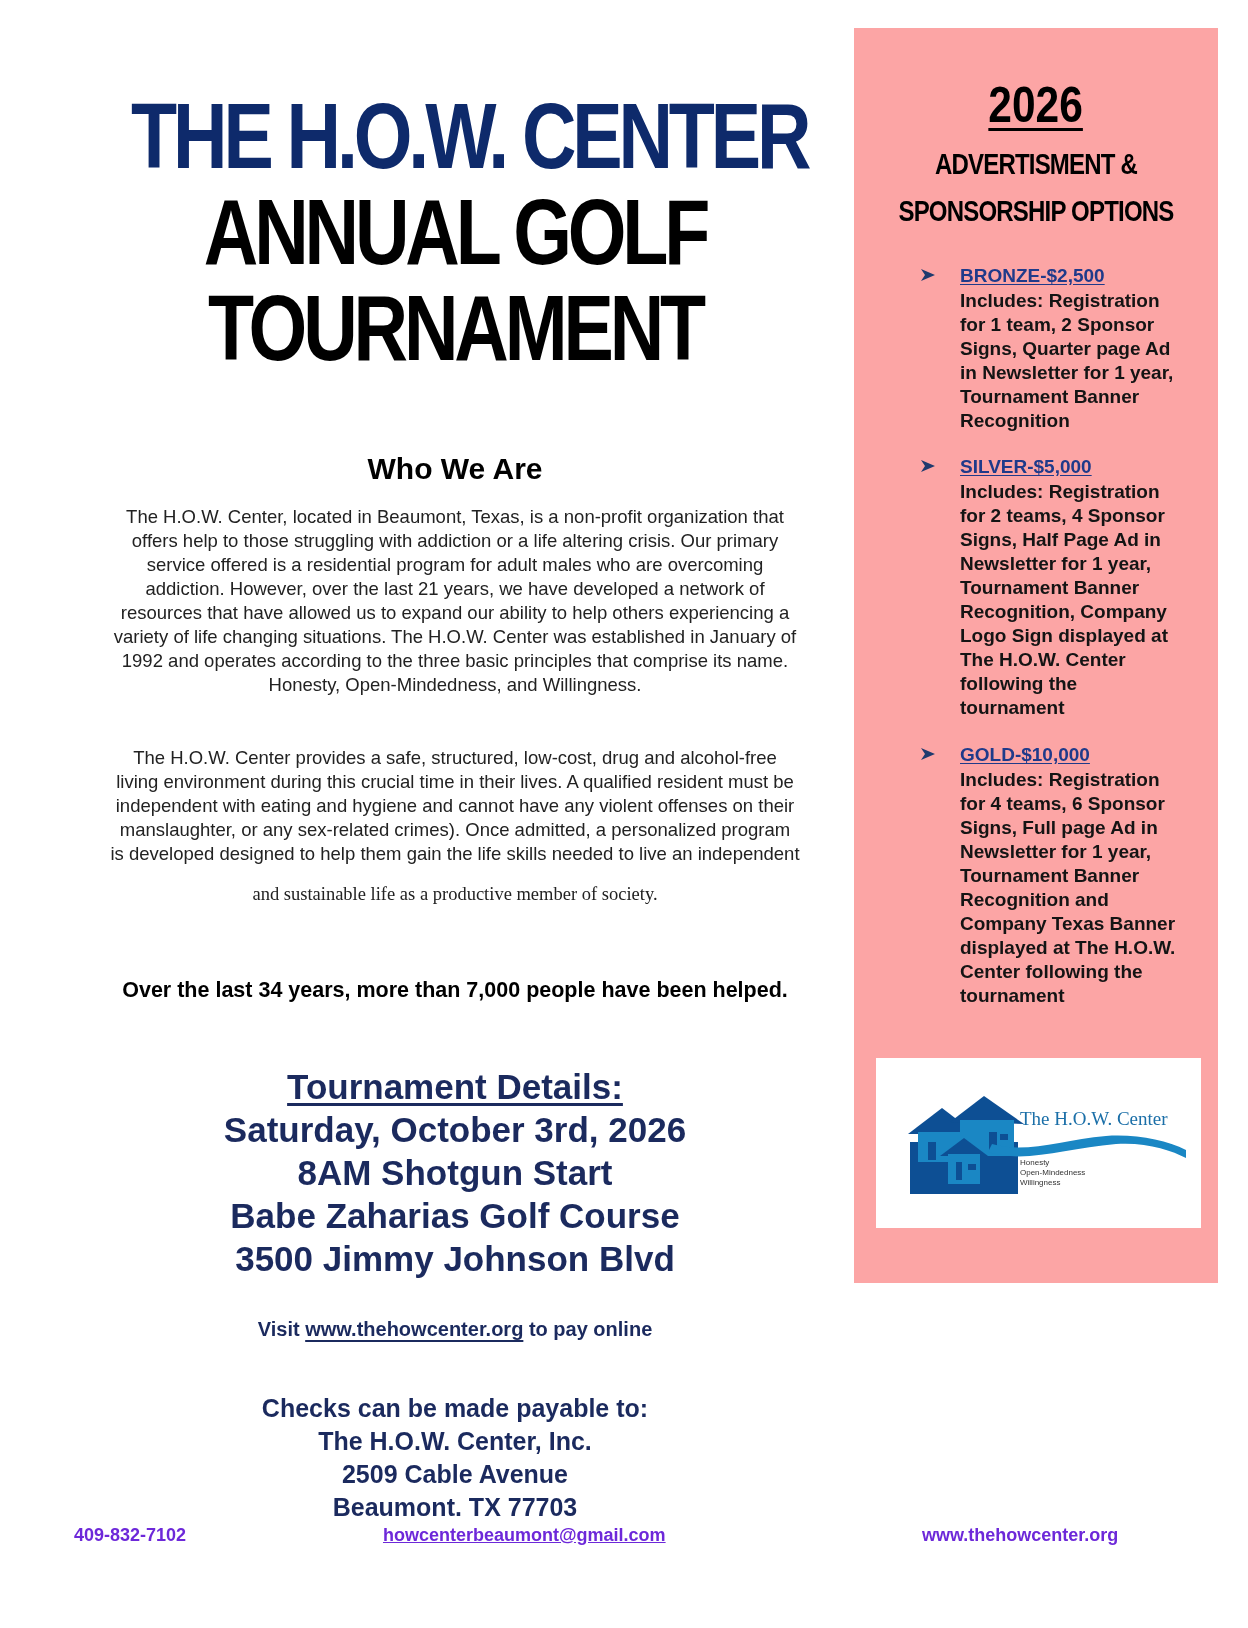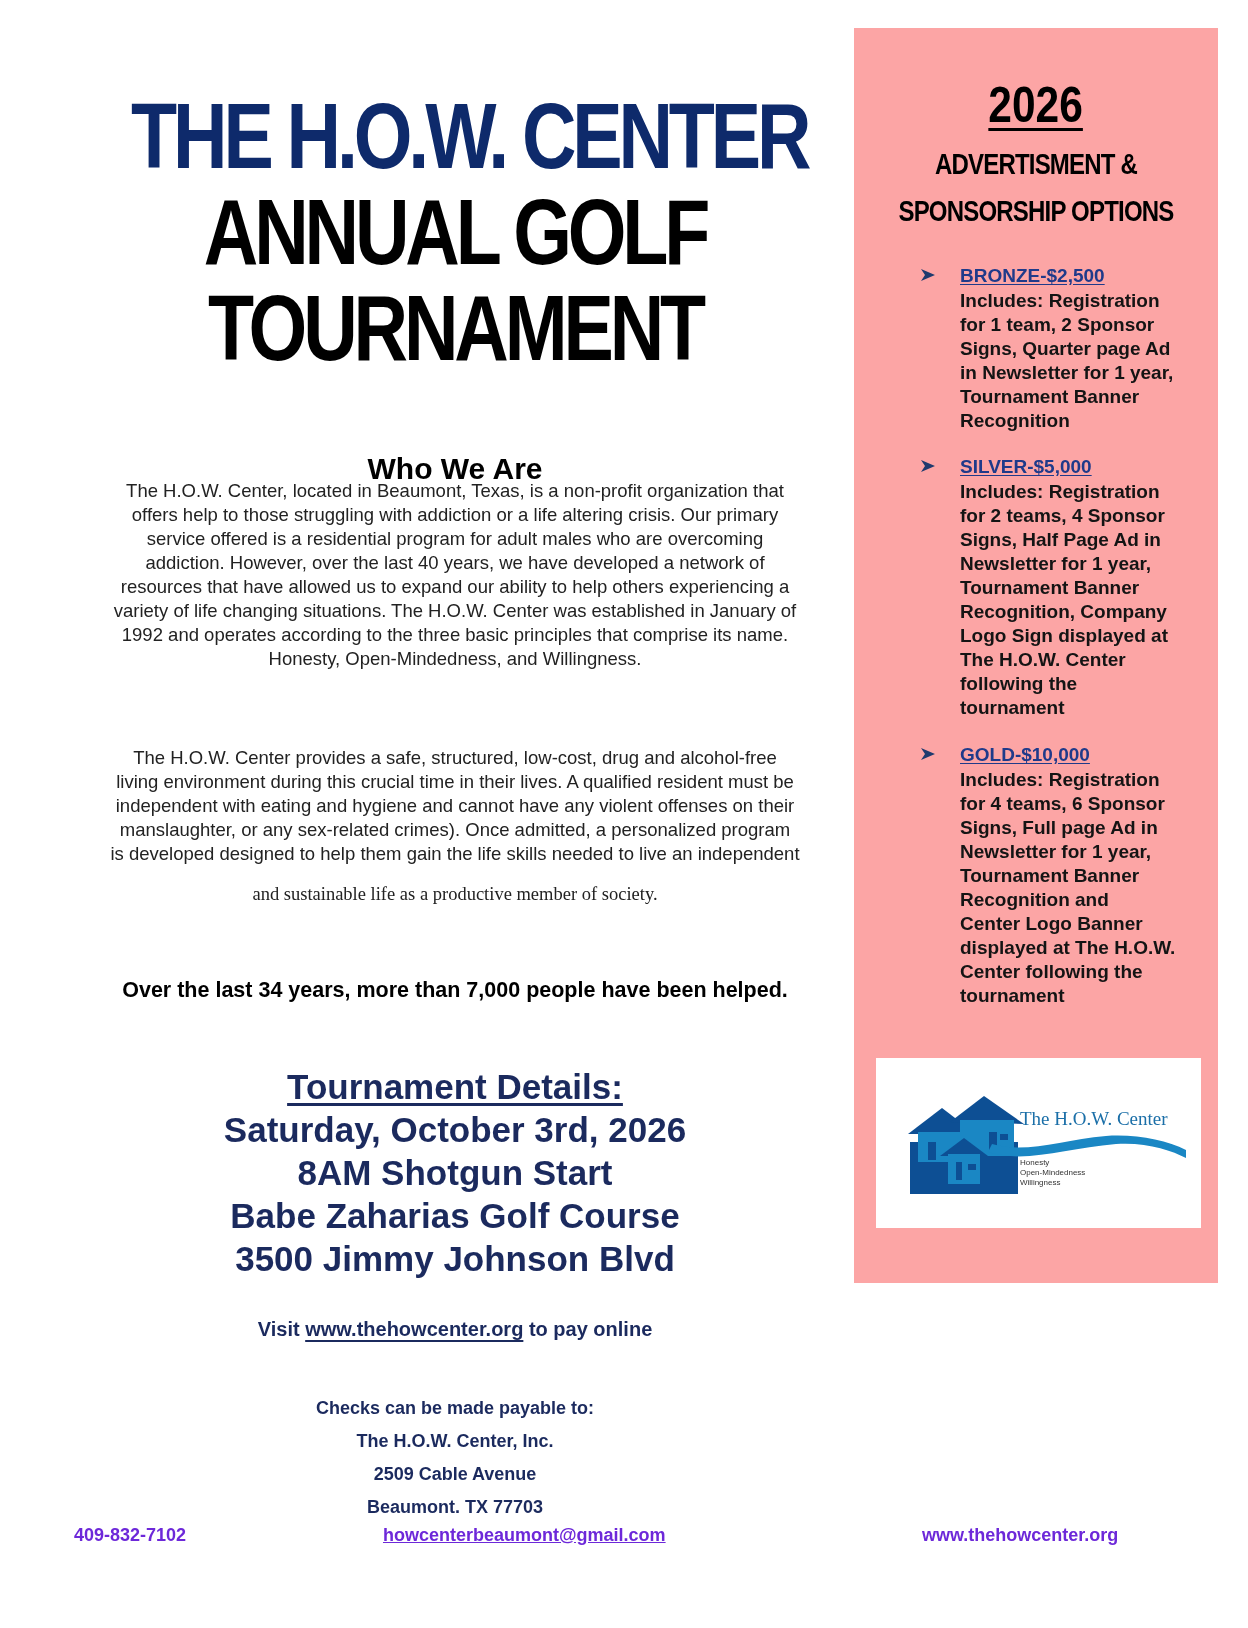--- a/index.html
+++ b/index.html
@@ -6,34 +6,34 @@
   body { width: 1248px; height: 1628px; position: relative; overflow: hidden; font-family: "Liberation Sans", sans-serif; color: #000; }
 
   
   .title-block { position: absolute; left: 60px; top: 88px; width: 790px; text-align: center; }
   .title-line { font-family: "Liberation Sans", sans-serif; font-weight: bold; font-size: 92px; line-height: 96px; letter-spacing: -5px; transform: scaleX(0.82); transform-origin: center; white-space: nowrap; }
   .title-line.navy { color: #0e2a6b; }
   .title-line.black { color: #000; }
 
   .who-heading { position: absolute; left: 60px; top: 452px; width: 790px; text-align: center; font-weight: bold; font-size: 30px; color: #000; }
   .para { position: absolute; left: 60px; width: 790px; text-align: center; font-size: 18.5px; line-height: 24px; color: #222; }
-  .para.p1 { top: 479px; }
+  .para.p1 { top: 505px; }
   .para.p2 { top: 746px; }
   .para .line { display: block; white-space: nowrap; }
   .para .line.last-extra { margin-top: 16px; font-family: Liberation Serif, serif; }
   .helped { position: absolute; left: 60px; top: 978px; width: 790px; text-align: center; font-weight: bold; font-size: 21.5px; color: #000; white-space: nowrap; }
 
   .details { position: absolute; left: 60px; top: 1066px; width: 790px; text-align: center; color: #1b2a5e; font-weight: bold; }
   .details .heading { font-size: 35px; line-height: 42px; text-decoration: underline; text-decoration-thickness: 3px; text-underline-offset: 4px; display: inline-block; }
   .details .line { font-size: 35px; line-height: 43px; white-space: nowrap; }
 
   .visit { position: absolute; left: 60px; top: 1318px; width: 790px; text-align: center; color: #1b2a5e; font-weight: bold; font-size: 20px; white-space: nowrap; }
   .visit .link { text-decoration: underline; text-decoration-thickness: 2px; text-underline-offset: 4px; cursor: pointer; color: #1b2a5e; }
 
-  .checks { position: absolute; left: 60px; top: 1392px; width: 790px; text-align: center; color: #1b2a5e; font-weight: bold; font-size: 18px; line-height: 33px; }
+  .checks { position: absolute; left: 60px; top: 1392px; width: 790px; text-align: center; color: #1b2a5e; font-weight: bold; font-size: 25px; line-height: 33px; }
 
   .footer { position: absolute; top: 1489px; font-weight: bold; font-size: 18px; color: #6d28d9; white-space: nowrap; margin-top: 36px; }
   .footer.phone { left: 74px; }
   .footer.email { left: 383px; text-decoration: underline; cursor: pointer; }
   .footer.site { left: 922px; }
 
   
   .sidebar { position: absolute; left: 854px; top: 28px; width: 364px; height: 1255px; background: #fca5a5; }
   .sb-year { position: absolute; left: 0; top: 48px; width: 364px; text-align: center; font-weight: bold; font-size: 50px; color: #000; }
   .sb-year span { text-decoration: underline; text-decoration-thickness: 3px; text-underline-offset: 6px; display: inline-block; transform: scaleX(0.85); }
@@ -64,21 +64,21 @@
   <div class="title-line navy">THE H.O.W. CENTER</div>
   <div class="title-line black">ANNUAL GOLF</div>
   <div class="title-line black">TOURNAMENT</div>
 </div>
 
 <div class="who-heading">Who We Are</div>
 <div class="para p1">
   <span class="line">The H.O.W. Center, located in Beaumont, Texas, is a non-profit organization that</span>
   <span class="line">offers help to those struggling with addiction or a life altering crisis. Our primary</span>
   <span class="line">service offered is a residential program for adult males who are overcoming</span>
-  <span class="line">addiction.  However, over the last 40 years, we have developed a network of</span>
+  <span class="line">addiction.  However, over the last 21 years, we have developed a network of</span>
   <span class="line">resources that have allowed us to expand our ability to help others experiencing a</span>
   <span class="line">variety of life changing situations.  The H.O.W. Center was established in January of</span>
   <span class="line">1992 and operates according to the three basic principles that comprise its name.</span>
   <span class="line">Honesty, Open-Mindedness, and Willingness.</span>
 </div>
 <div class="para p2">
   <span class="line">The H.O.W. Center provides a safe, structured, low-cost, drug and alcohol-free</span>
   <span class="line">living environment during this crucial time in their lives.  A qualified resident must be</span>
   <span class="line">independent with eating and hygiene and cannot have any violent offenses on their</span>
   <span class="line">manslaughter, or any sex-related crimes).  Once admitted, a personalized program</span>
@@ -156,21 +156,21 @@
         <path d="M1 2 L15 8 L1 14 L5 8 Z" fill="#1f3a6e"></path>
       </svg>
     <span class="name">GOLD-$10,000</span>
     <div class="desc">
       <span class="line">Includes: Registration</span>
       <span class="line">for 4 teams, 6 Sponsor</span>
       <span class="line">Signs, Full page Ad in</span>
       <span class="line">Newsletter for 1 year,</span>
       <span class="line">Tournament Banner</span>
       <span class="line">Recognition and</span>
-      <span class="line">Center Logo Banner</span>
+      <span class="line">Company Texas Banner</span>
       <span class="line">displayed at The H.O.W.</span>
       <span class="line">Center following the</span>
       <span class="line">tournament</span>
     </div>
   </div>
 
   <div class="logo-box">
     <svg width="325" height="170" viewBox="0 0 325 170">
 
       <rect x="34" y="84" width="108" height="52" fill="#0d4f94"></rect>

